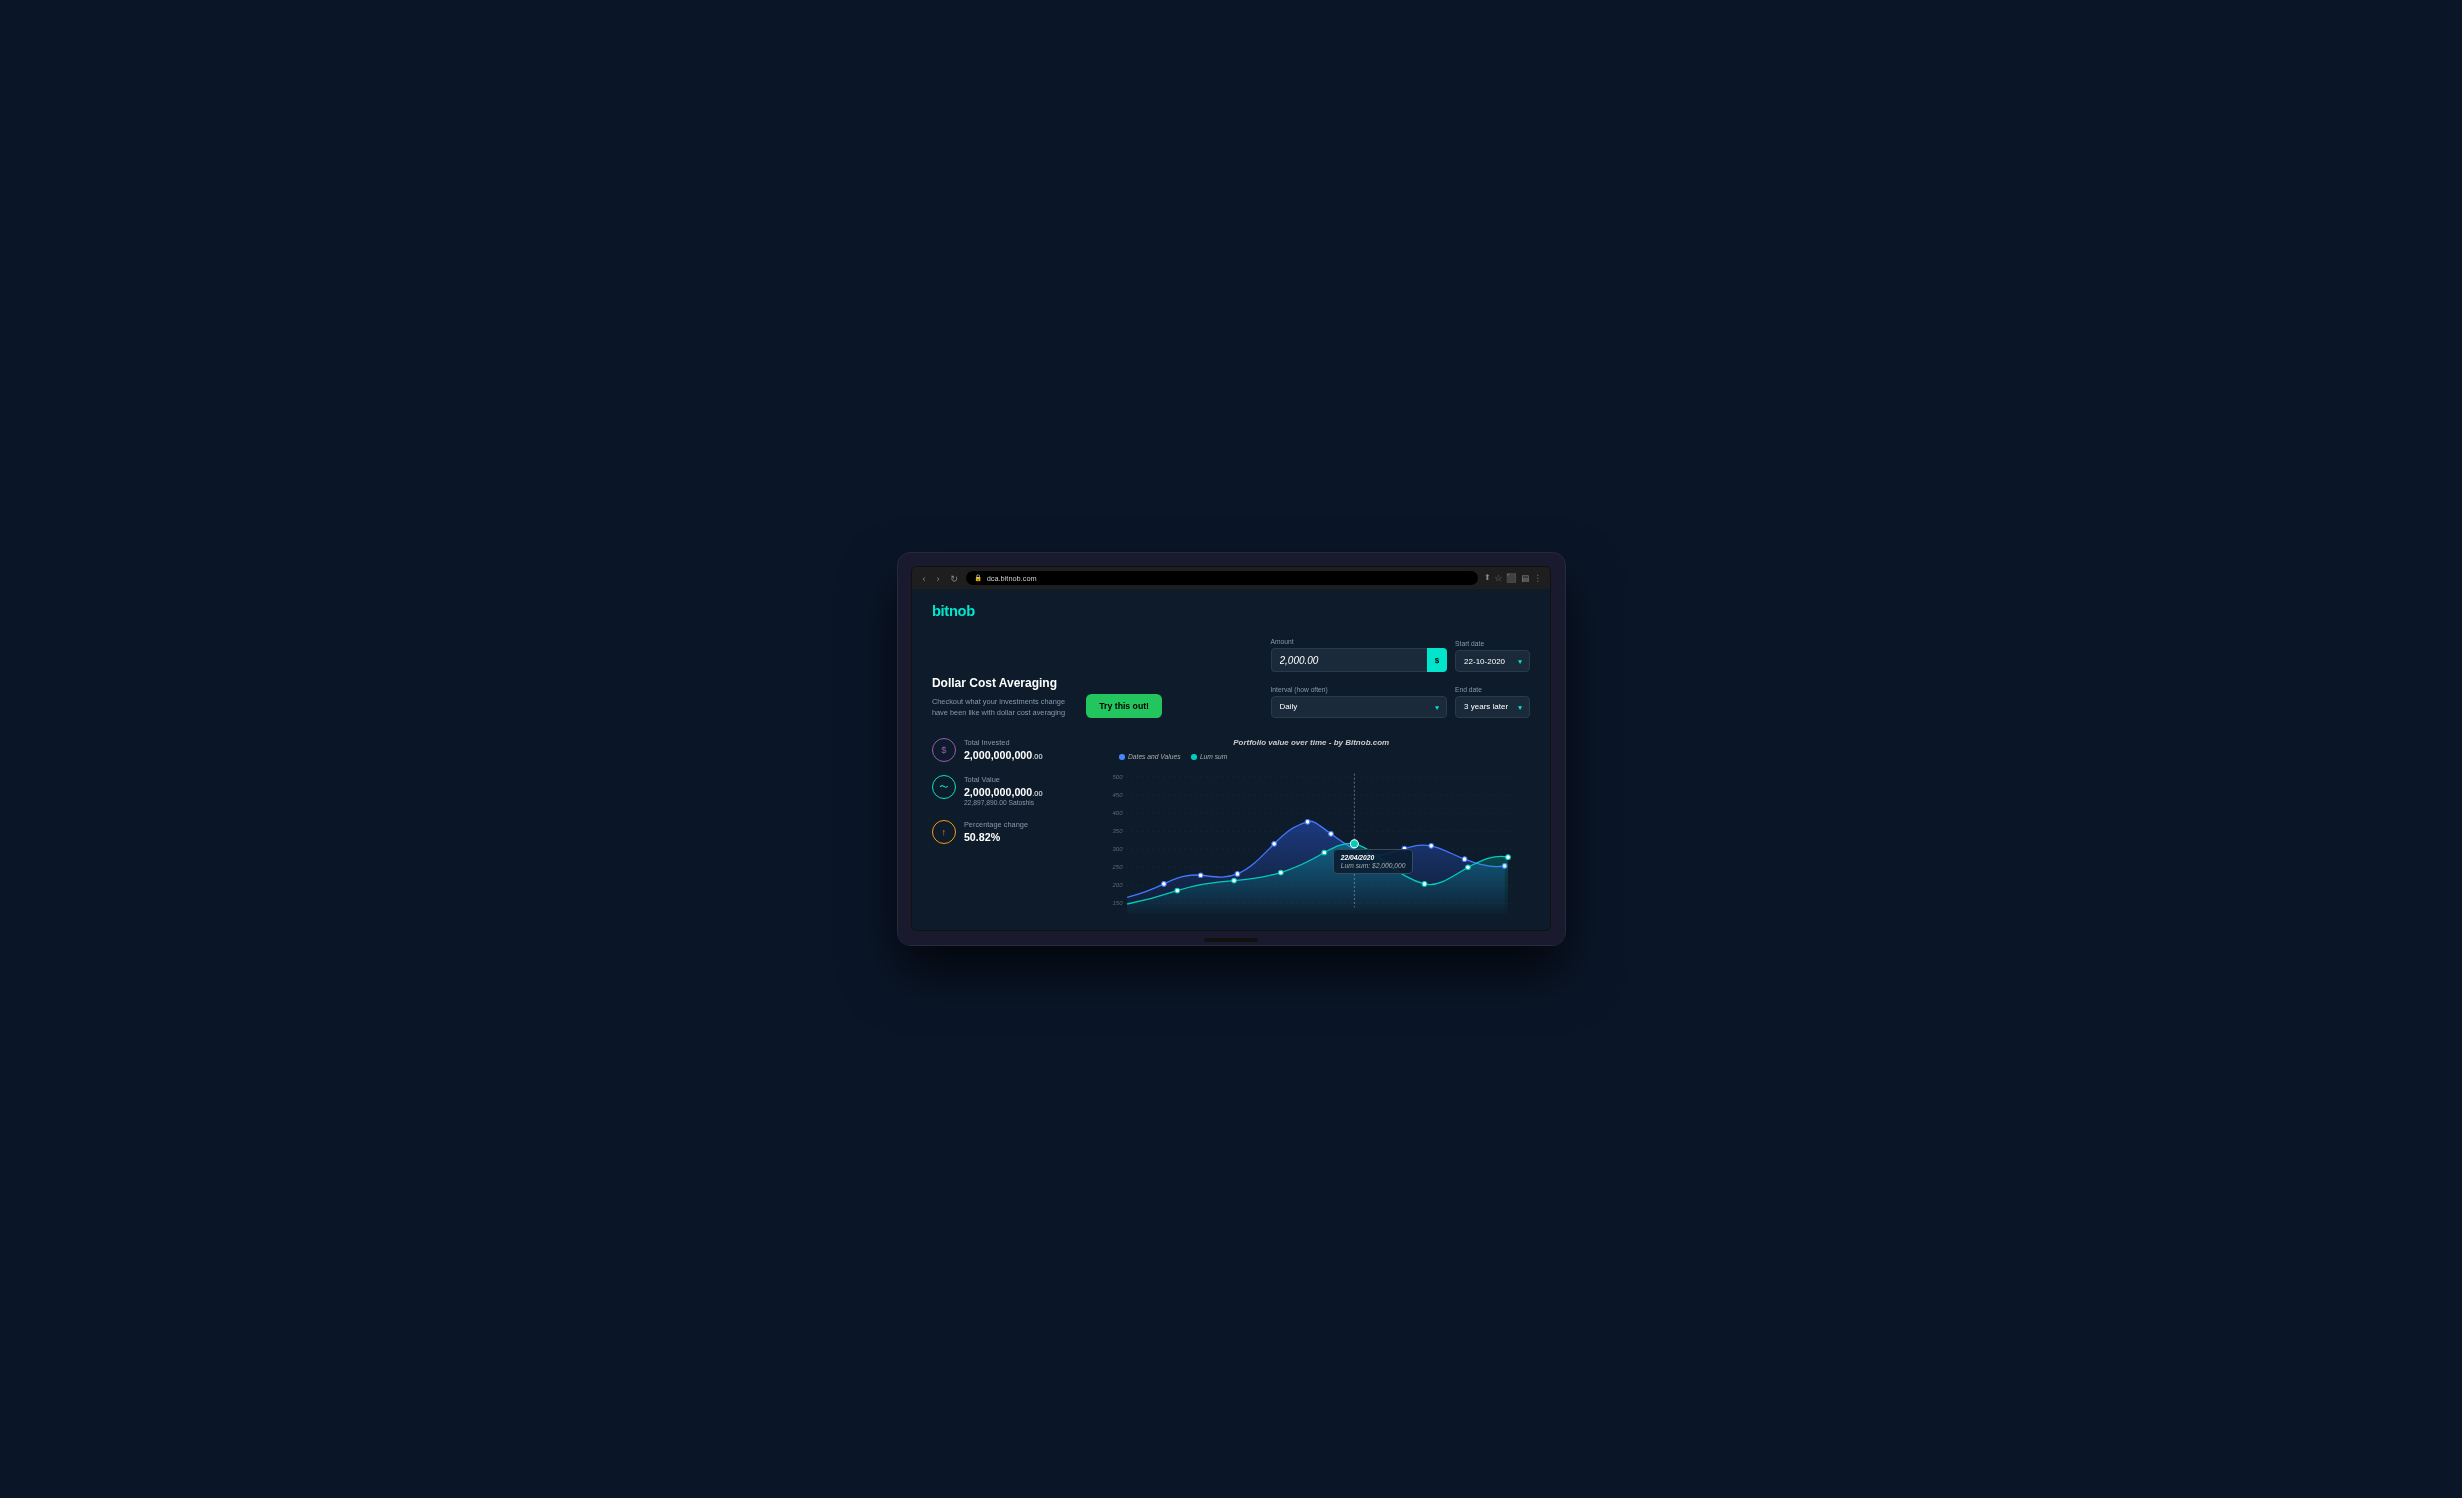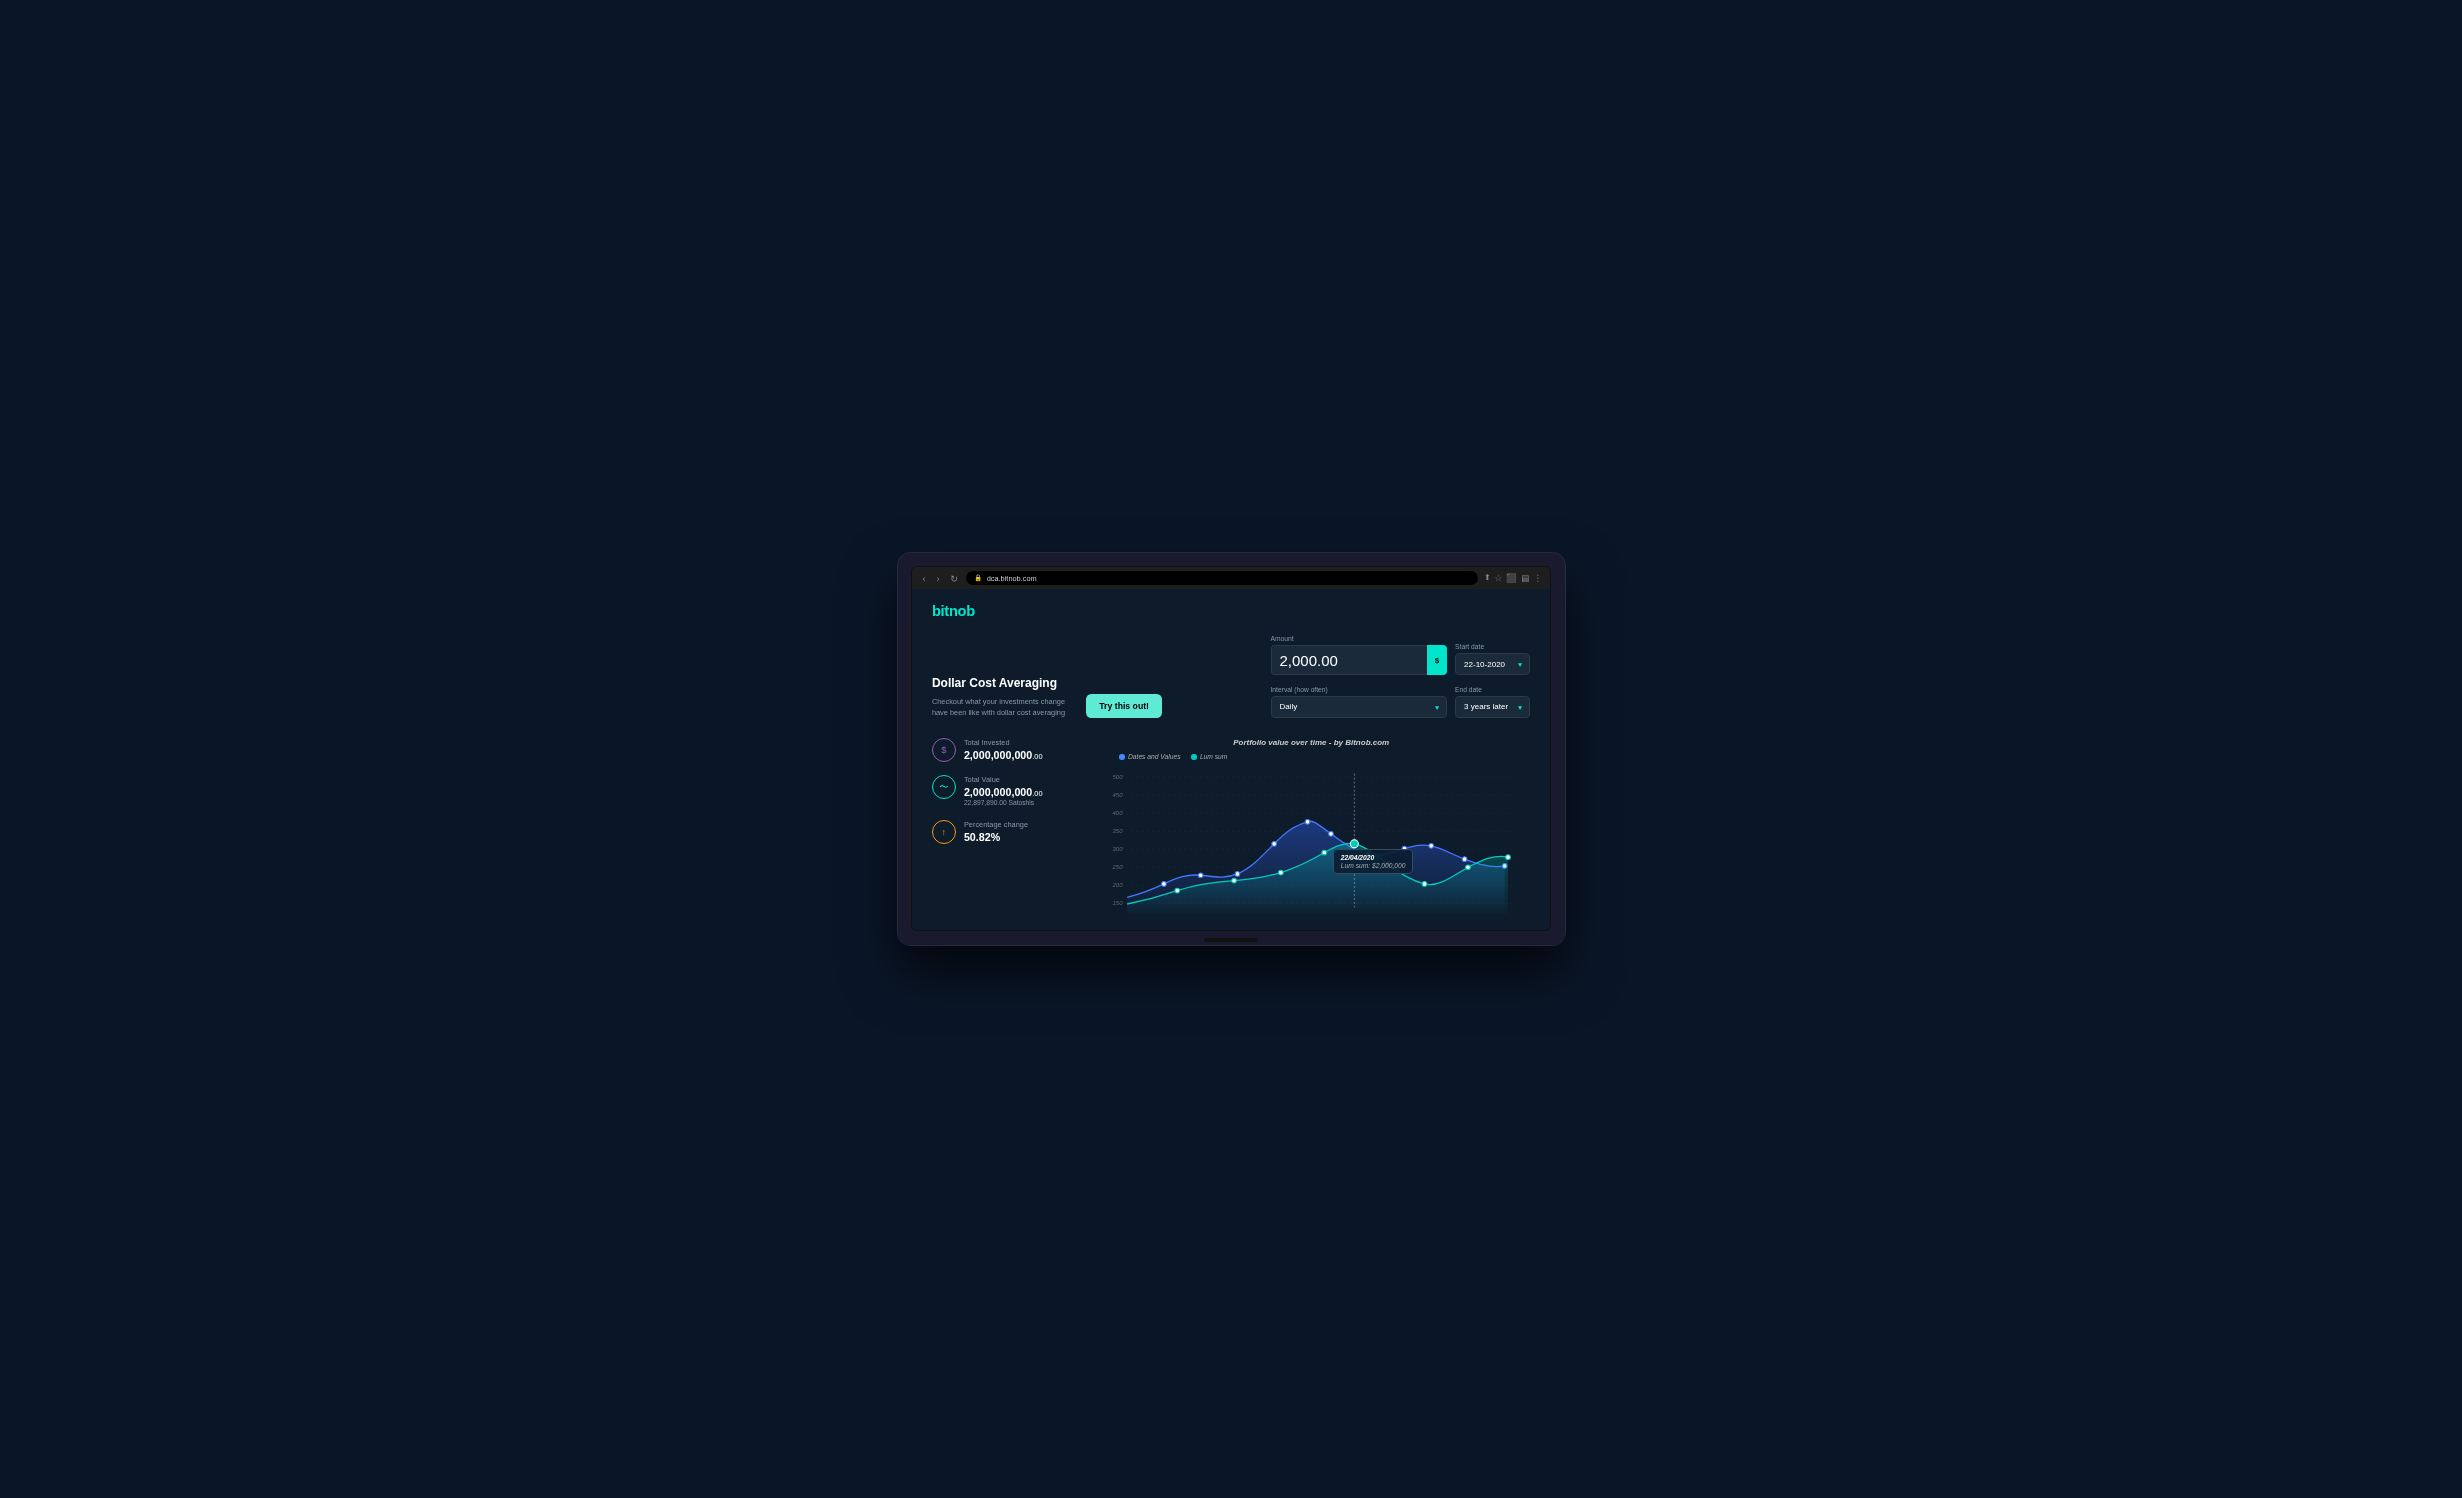--- a/index.html
+++ b/index.html
@@ -140,22 +140,23 @@
       display: flex;
       align-items: stretch;
     }
     .amount-input {
       background: #1a2a3a;
       border: 0.7px solid #2a3a4a;
       border-right: none;
       border-radius: 4px 0 0 4px;
       padding: 5.4px 8px;
       color: #fff;
-      font-size: 15px;
+      font-size: 10px;
       width: 100%;
+      font-style: italic;
     }
     .currency-badge {
       background: #00e5cc;
       color: #000;
       font-weight: 700;
       padding: 5.4px 8px;
       border-radius: 0 4px 4px 0;
       font-size: 8px;
       display: flex;
       align-items: center;
@@ -177,21 +178,21 @@
     .select-arrow {
       position: absolute;
       right: 6.7px;
       top: 50%;
       transform: translateY(-50%);
       color: #00e5cc;
       font-size: 6.7px;
       pointer-events: none;
     }
     .try-btn {
-      background: #5eead4;
+      background: #22c55e;
       color: #000;
       font-weight: 700;
       border: none;
       border-radius: 5.4px;
       padding: 6.7px 13.4px;
       font-size: 8.7px;
       cursor: pointer;
       white-space: nowrap;
       align-self: end;
       text-align: right;

